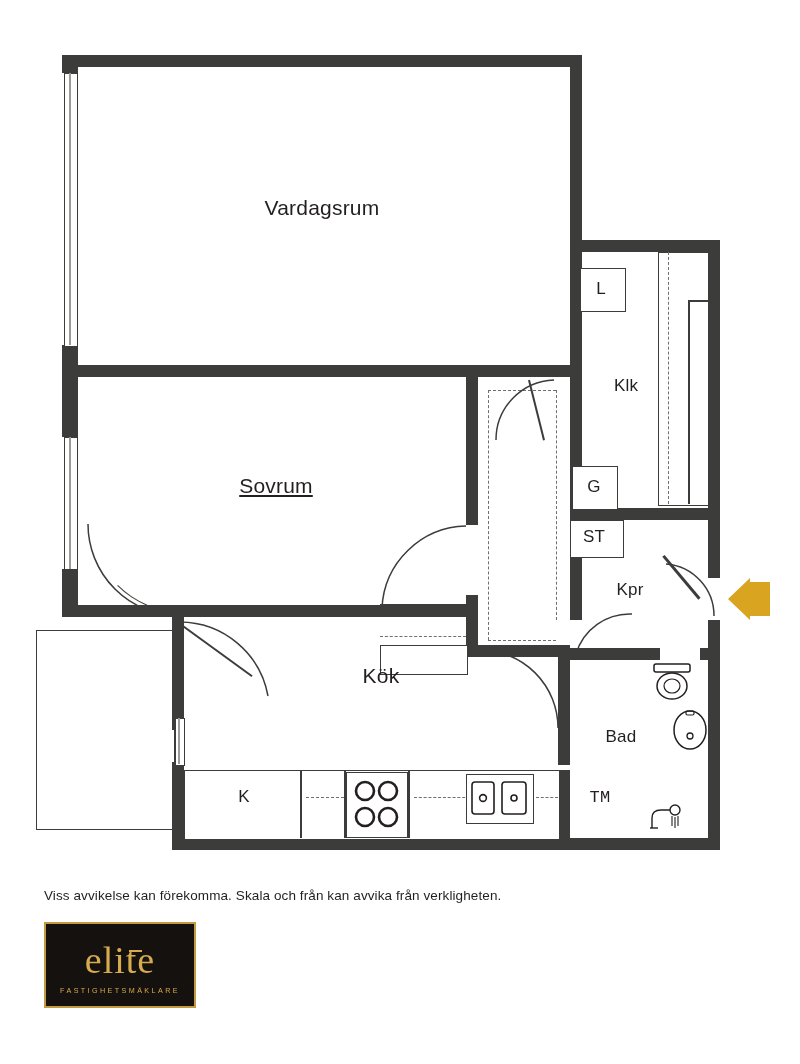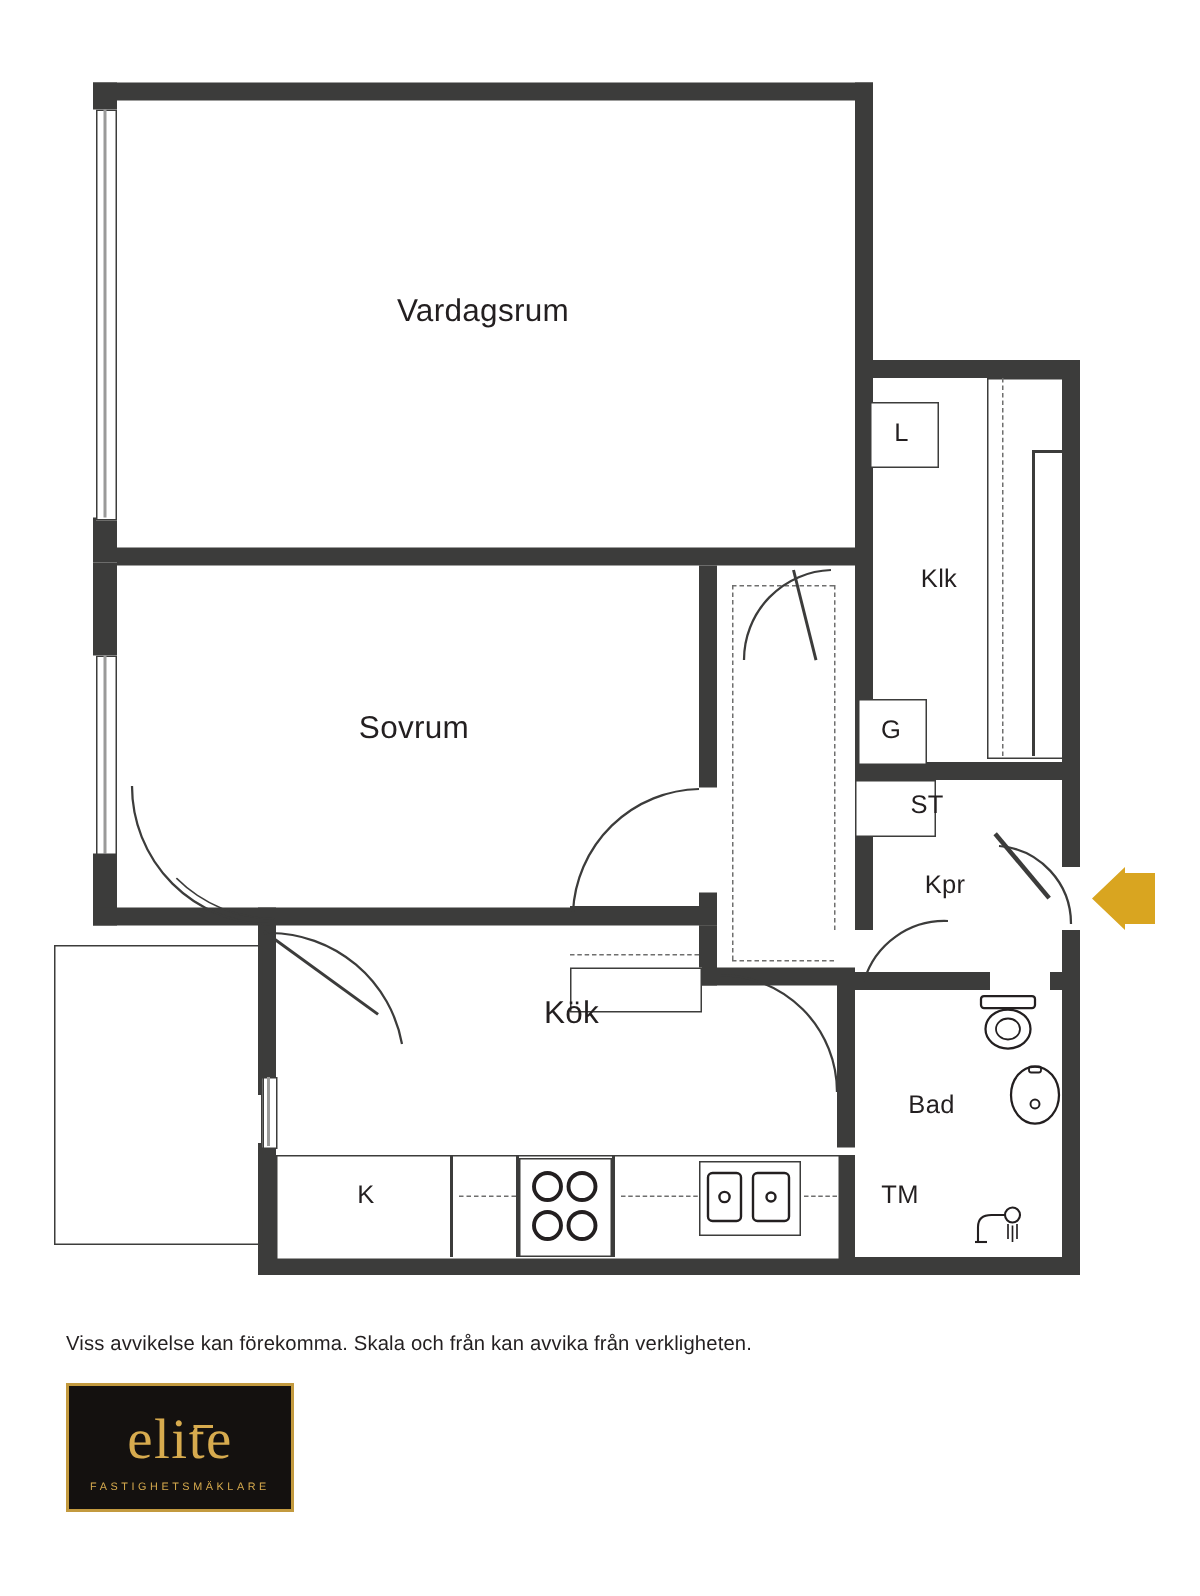--- a/index.html
+++ b/index.html
@@ -275,31 +275,31 @@
     <path d="M52 60 A 52 52 0 0 0 4 8" fill="none" stroke="#3c3c3b" stroke-width="1.5"></path>
   </svg>
   <div class="thin-line" style="left:662px; top:556px; width:2.5px; height:56px; transform:rotate(-40deg); transform-origin: top center;"></div>
 
   <svg style="position:absolute; left:176px; top:620px;" width="96" height="80" viewBox="0 0 96 80">
     <path d="M4 2 A 90 90 0 0 1 92 76" fill="none" stroke="#3c3c3b" stroke-width="1.5"></path>
   </svg>
   <div class="thin-line" style="left:176px; top:620px; width:94px; height:2px; transform:rotate(36deg); transform-origin: left center;"></div>
 
   <div class="room-label" style="left:322px; top:208px;">Vardagsrum</div>
-  <div class="room-label" style="left:276px; top:486px;">Sovrum</div>
+  <div class="room-label" style="left:276px; top:486px;text-decoration:underline;">Sovrum</div>
   <div class="room-label" style="left:381px; top:676px;">Kök</div>
   <div class="room-label small" style="left:626px; top:386px;">Klk</div>
   <div class="room-label small" style="left:630px; top:590px;text-align:right;">Kpr</div>
   <div class="room-label small" style="left:621px; top:737px;">Bad</div>
 
   <div class="room-label small" style="left:601px; top:289px;">L</div>
   <div class="room-label small" style="left:594px; top:487px;">G</div>
-  <div class="room-label small" style="left:594px; top:537px;margin-left:24px;">ST</div>
+  <div class="room-label small" style="left:594px; top:537px;">ST</div>
   <div class="room-label small" style="left:244px; top:797px;">K</div>
-  <div class="room-label small" style="left:600px; top:797px;">TM</div>
+  <div class="room-label small" style="left:600px; top:797px;font-family:Liberation Mono, monospace;">TM</div>
 
   <svg id="entrance-arrow" viewBox="0 0 44 42">
     <path d="M44 4 L44 38 L24 38 L24 42 L2 21 L24 0 L24 4 Z" fill="#d9a520"></path>
   </svg>
 
 </div>
 
 <div id="disclaimer">Viss avvikelse kan förekomma. Skala och från kan avvika från verkligheten.</div>
 
 <div id="logo-box">

